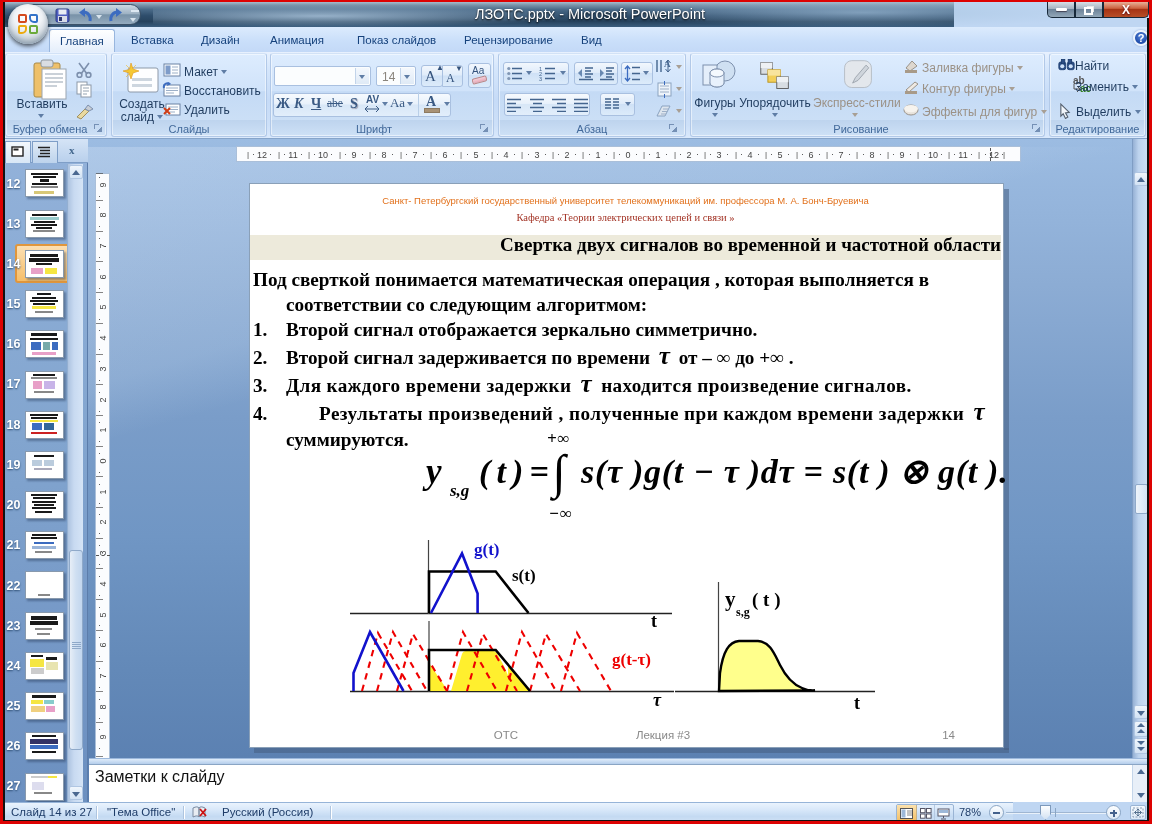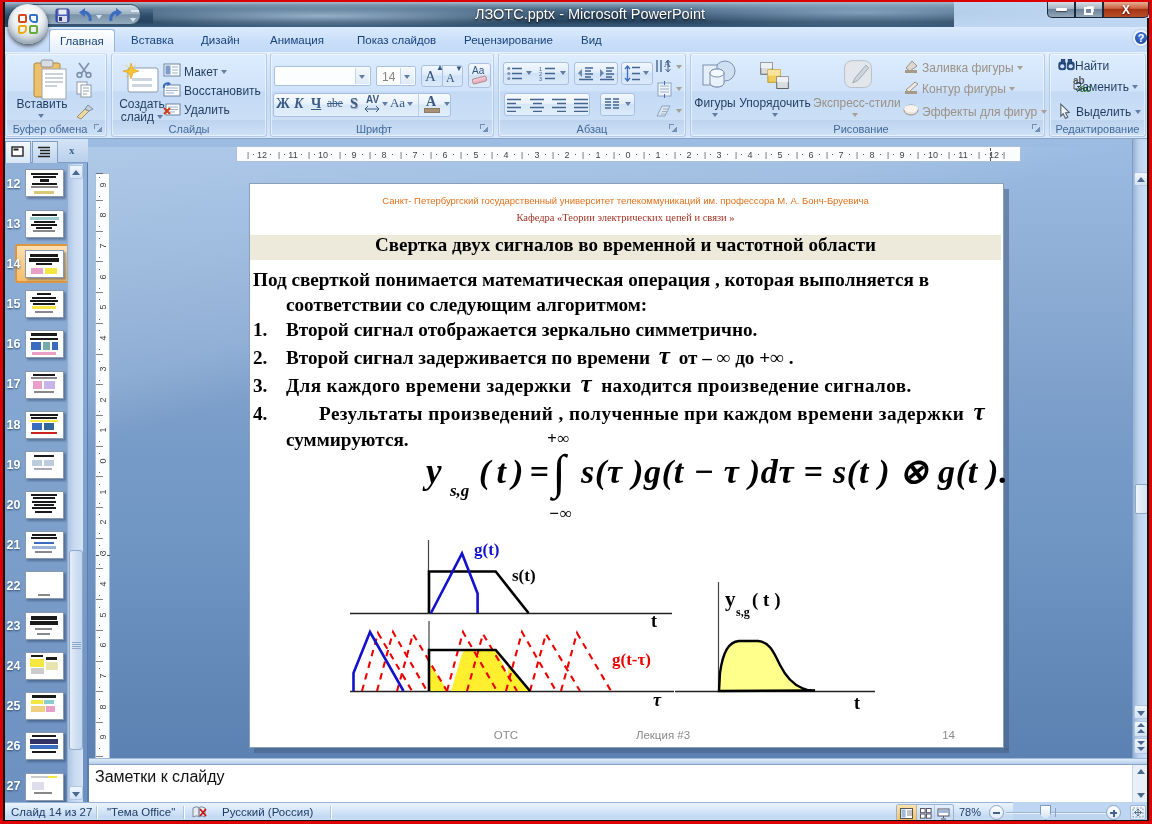--- a/index.html
+++ b/index.html
@@ -621,21 +621,21 @@
         <span class="rl" style="left:1px;top:-5px;font-size:8px;transform:rotate(-90deg);">|</span>
         <span class="rl" style="left:1px;top:578px;font-size:8px;transform:rotate(-90deg);">|</span>
         <span class="rl" style="left:0px;top:381px;border-top:1px dashed #555;width:14px;"></span>
       </div>
     <div id="slide-sh-r"></div>
     <div id="slide-sh-b"></div>
     <div id="slide">
       <div style="position:absolute;left:0;top:11px;width:751px;text-align:center;font-family:'Liberation Sans',sans-serif;font-size:9.5px;color:#e2711c;">Санкт- Петербургский  государственный  университет телекоммуникаций   им.  профессора  М. А. Бонч-Бруевича</div>
       <div style="position:absolute;left:0;top:28px;width:751px;text-align:center;font-size:10.5px;color:#a33426;">Кафедра «Теории электрических цепей и связи »</div>
       <div style="position:absolute;left:0;top:51px;width:751px;height:25px;background:#edeadb;"></div>
-      <div style="position:absolute;left:0;top:50px;width:751px;text-align:center;font-size:19px;font-weight:bold;color:#000;">Свертка двух сигналов во временной и частотной области</div>
+      <div style="position:absolute;left:0;top:50px;width:751px;text-align:right;font-size:19px;font-weight:bold;color:#000;">Свертка двух сигналов во временной и частотной области</div>
       <div class="btxt" style="left:36px;top:110px;">соответствии со следующим алгоритмом:</div>
       <div class="btxt" style="left:3px;top:85px;">Под сверткой понимается математическая операция , которая выполняется в</div>
       <div class="btxt" style="left:3px;top:135px;">1.</div>
       <div class="btxt" style="left:36px;top:135px;">Второй сигнал отображается зеркально симметрично.</div>
       <div class="btxt" style="left:3px;top:163px;">2.</div>
       <div class="btxt" style="left:36px;top:163px;">Второй сигнал задерживается по времени <span class="tau">τ</span> от – ∞ до +∞ .</div>
       <div class="btxt" style="left:3px;top:191px;">3.</div>
       <div class="btxt" style="left:36px;top:191px;letter-spacing:0.35px;">Для каждого времени задержки <span class="tau">τ</span> находится произведение сигналов.</div>
       <div class="btxt" style="left:3px;top:219px;">4.</div>
       <div class="btxt" style="left:36px;top:219px;letter-spacing:0.42px;margin-left:33px;">Результаты произведений , полученные при каждом времени задержки <span class="tau">τ</span></div>

